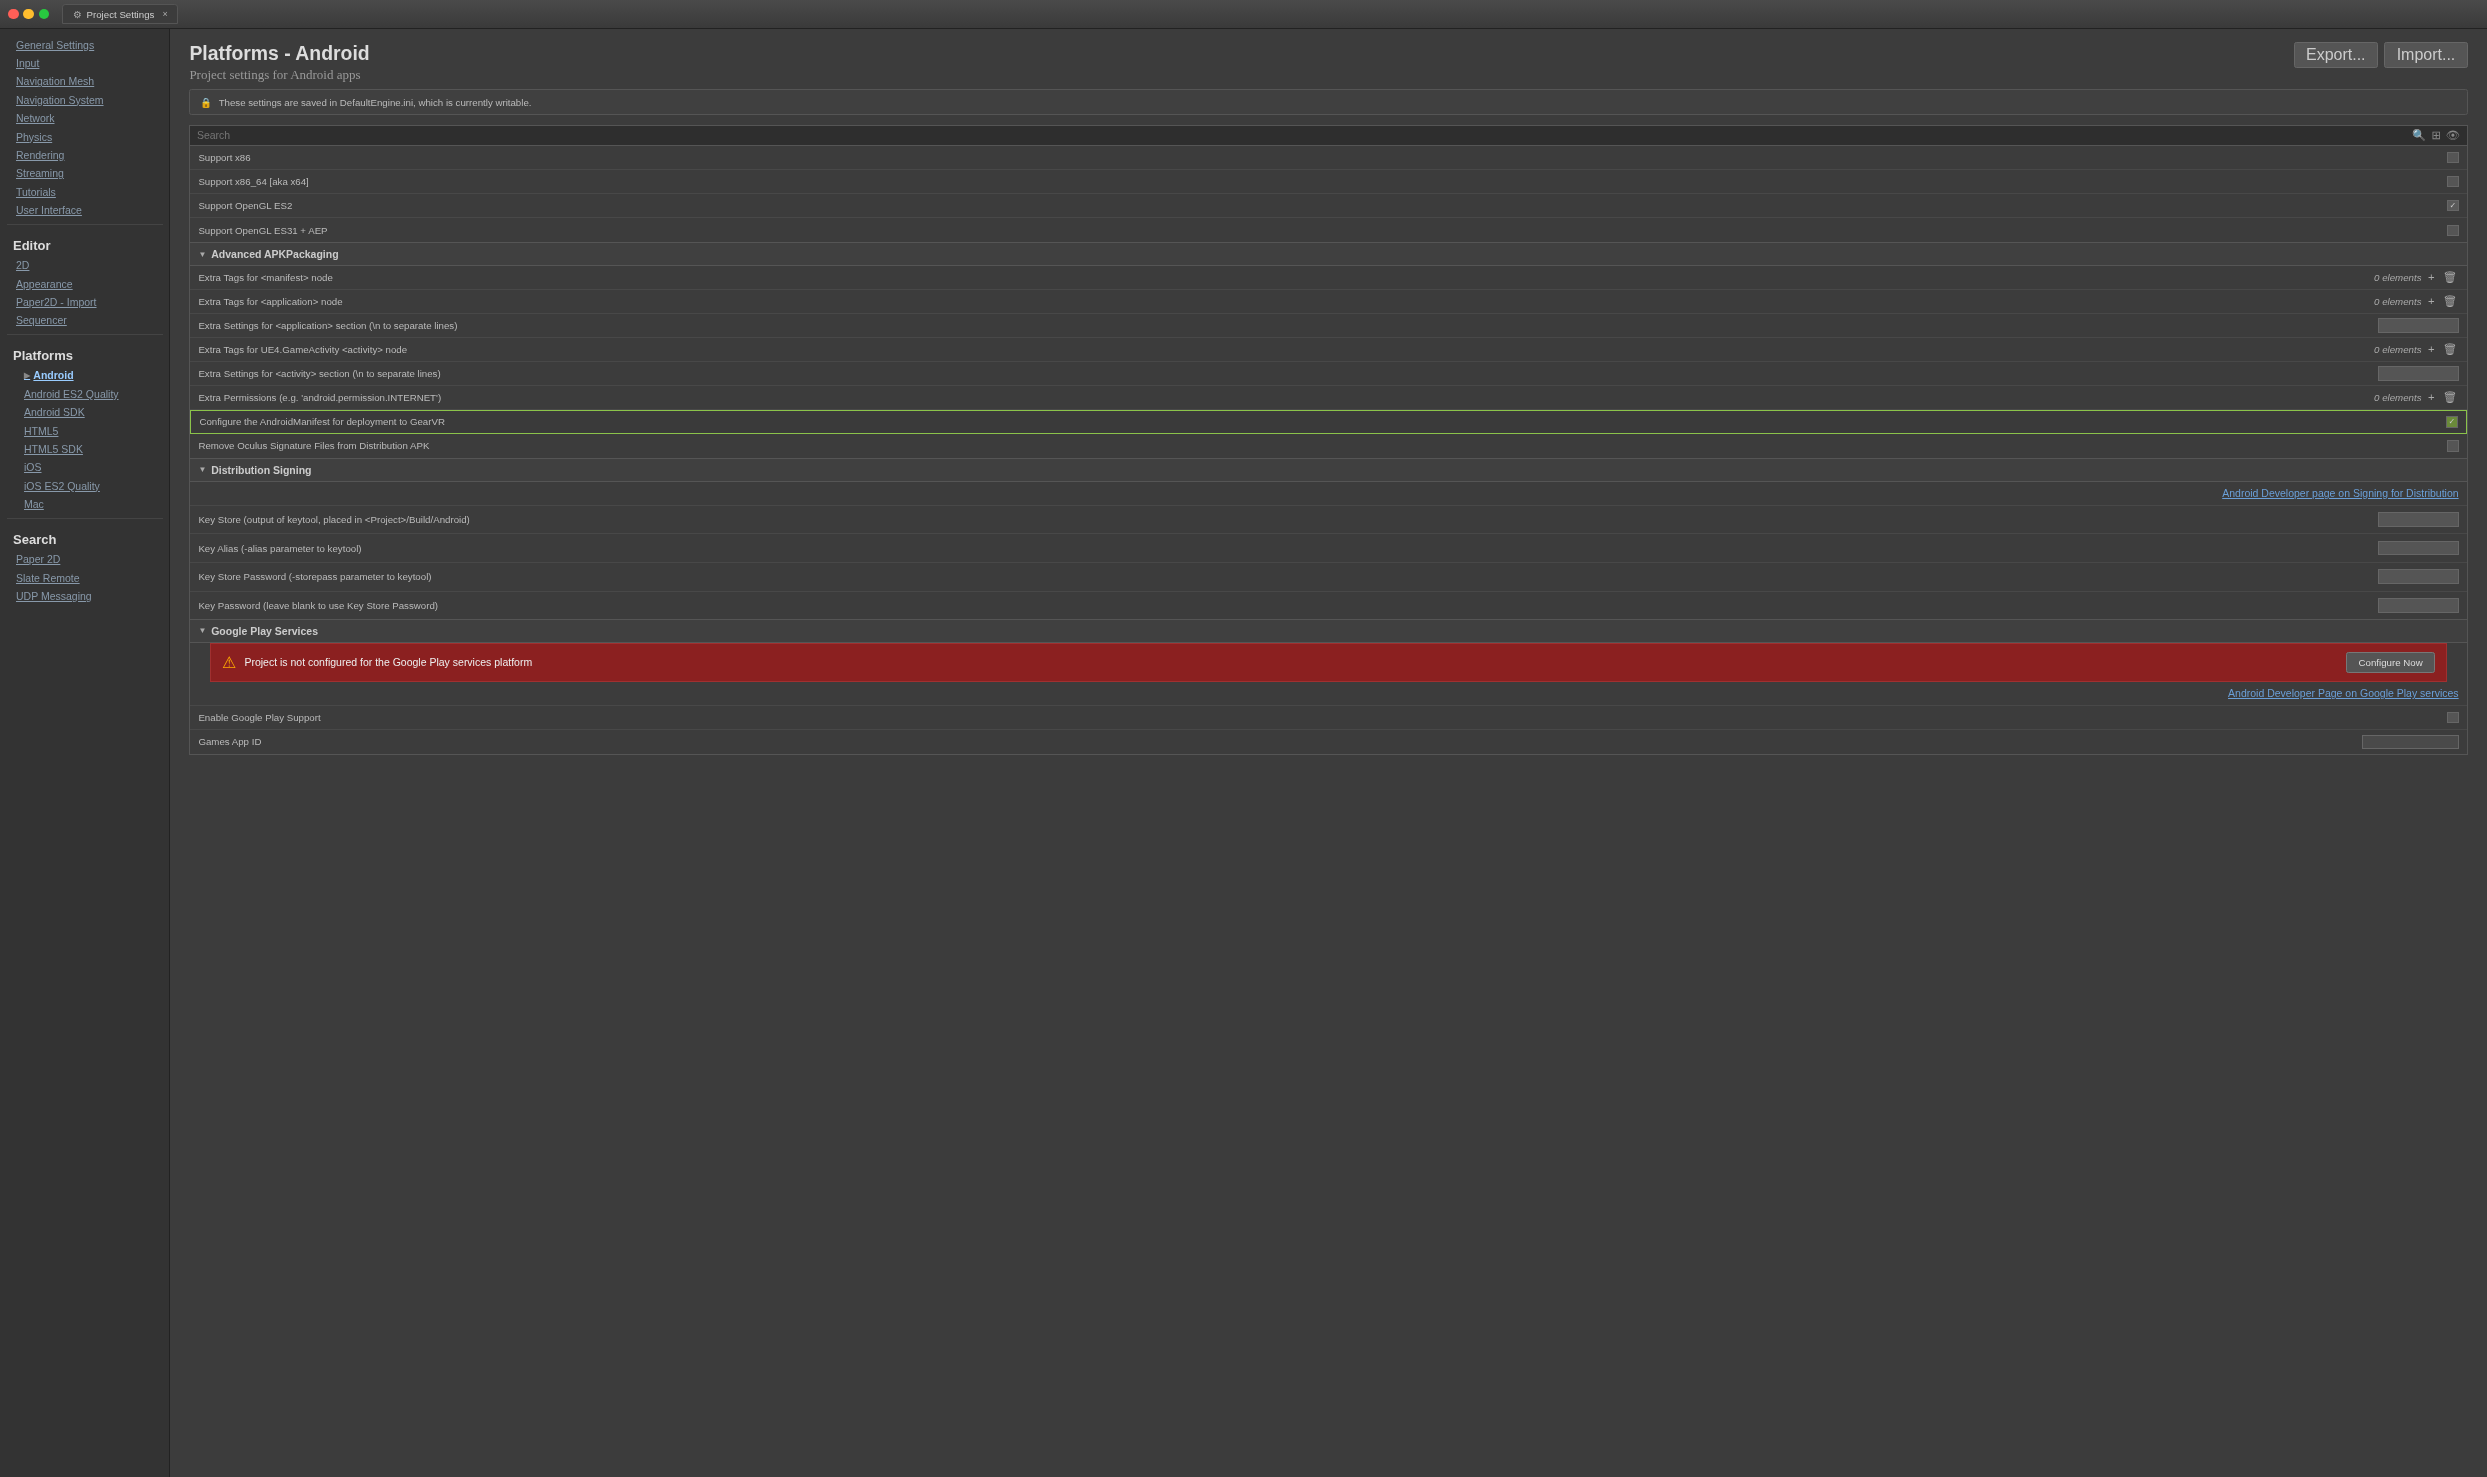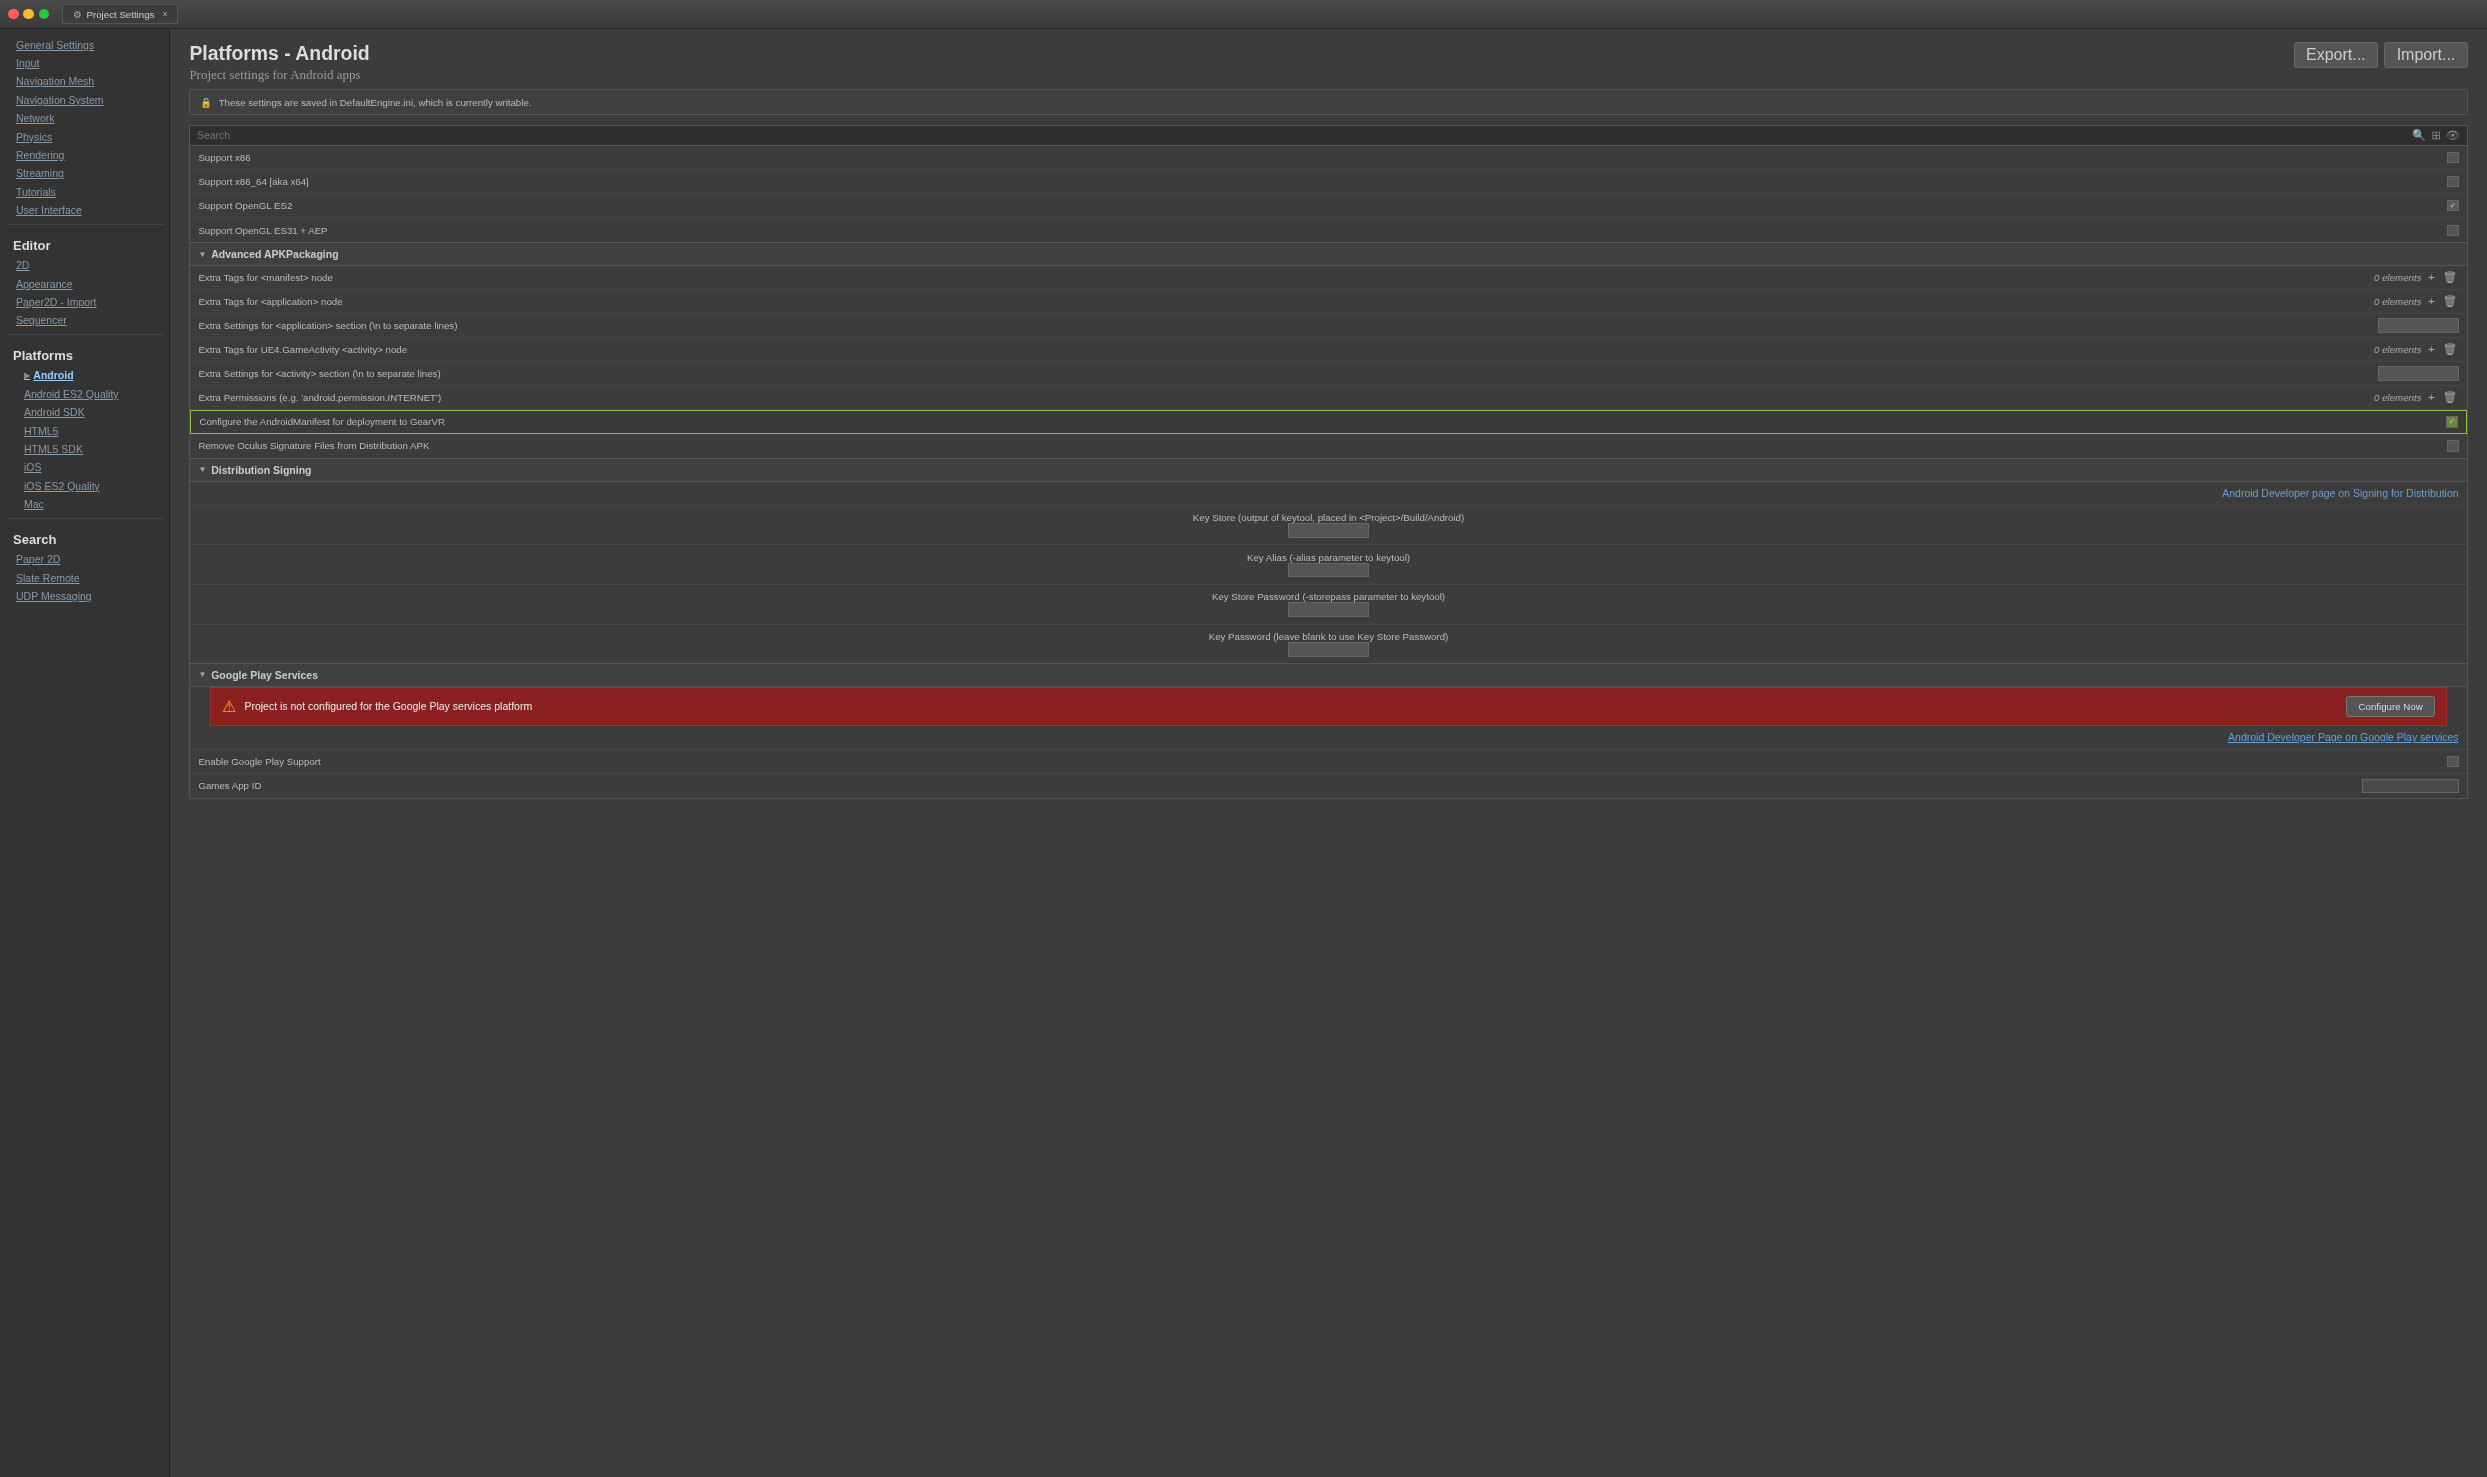--- a/index.html
+++ b/index.html
@@ -255,20 +255,21 @@
       font-size: 10.5px;
       font-weight: 600;
       color: #ccc;
       gap: 4.9px;
     }
     .section-arrow { color: #aaa; font-size: 8px; }
 
     
     .dist-link {
       color: #6a9fd8;
+      text-decoration: underline;
       cursor: pointer;
       font-size: 10.5px;
     }
 
     
     .error-banner {
       margin: 0 19.4px 0 19.4px;
       background: #8b2020;
       border: 0.8px solid #a03030;
       padding: 8px 11.3px;
@@ -288,21 +289,20 @@
       border: 0.8px solid #777;
       color: #ddd;
       padding: 4px 11.3px;
       font-size: 9.7px;
       cursor: pointer;
       border-radius: 2.4px;
       white-space: nowrap;
     }
     .settings-row.dist-signing {
       padding: 6.5px 8px;
-      flex-direction: column;
     }
 
     .gps-link {
       color: #6a9fd8;
       text-decoration: underline;
       cursor: pointer;
       font-size: 10.5px;
     }
 
     .full-width-row {

